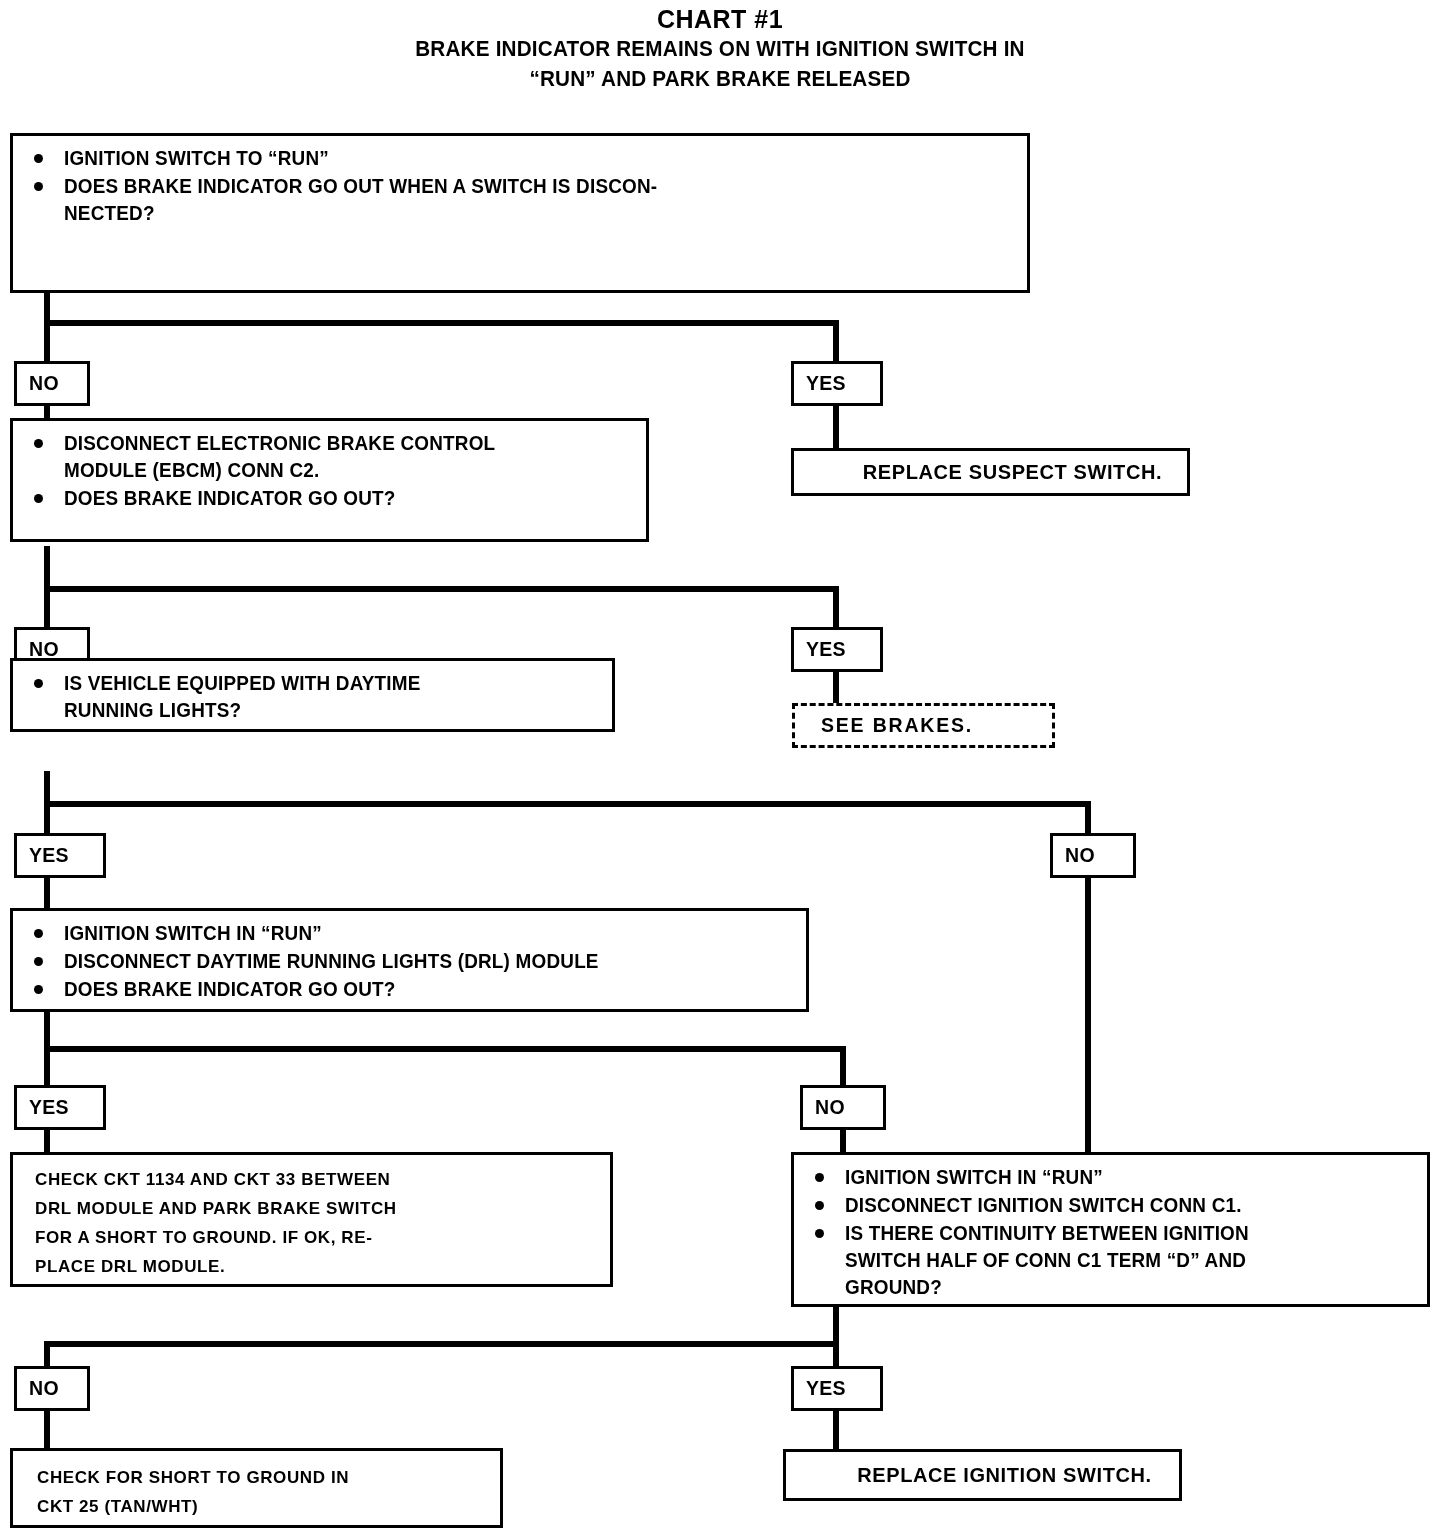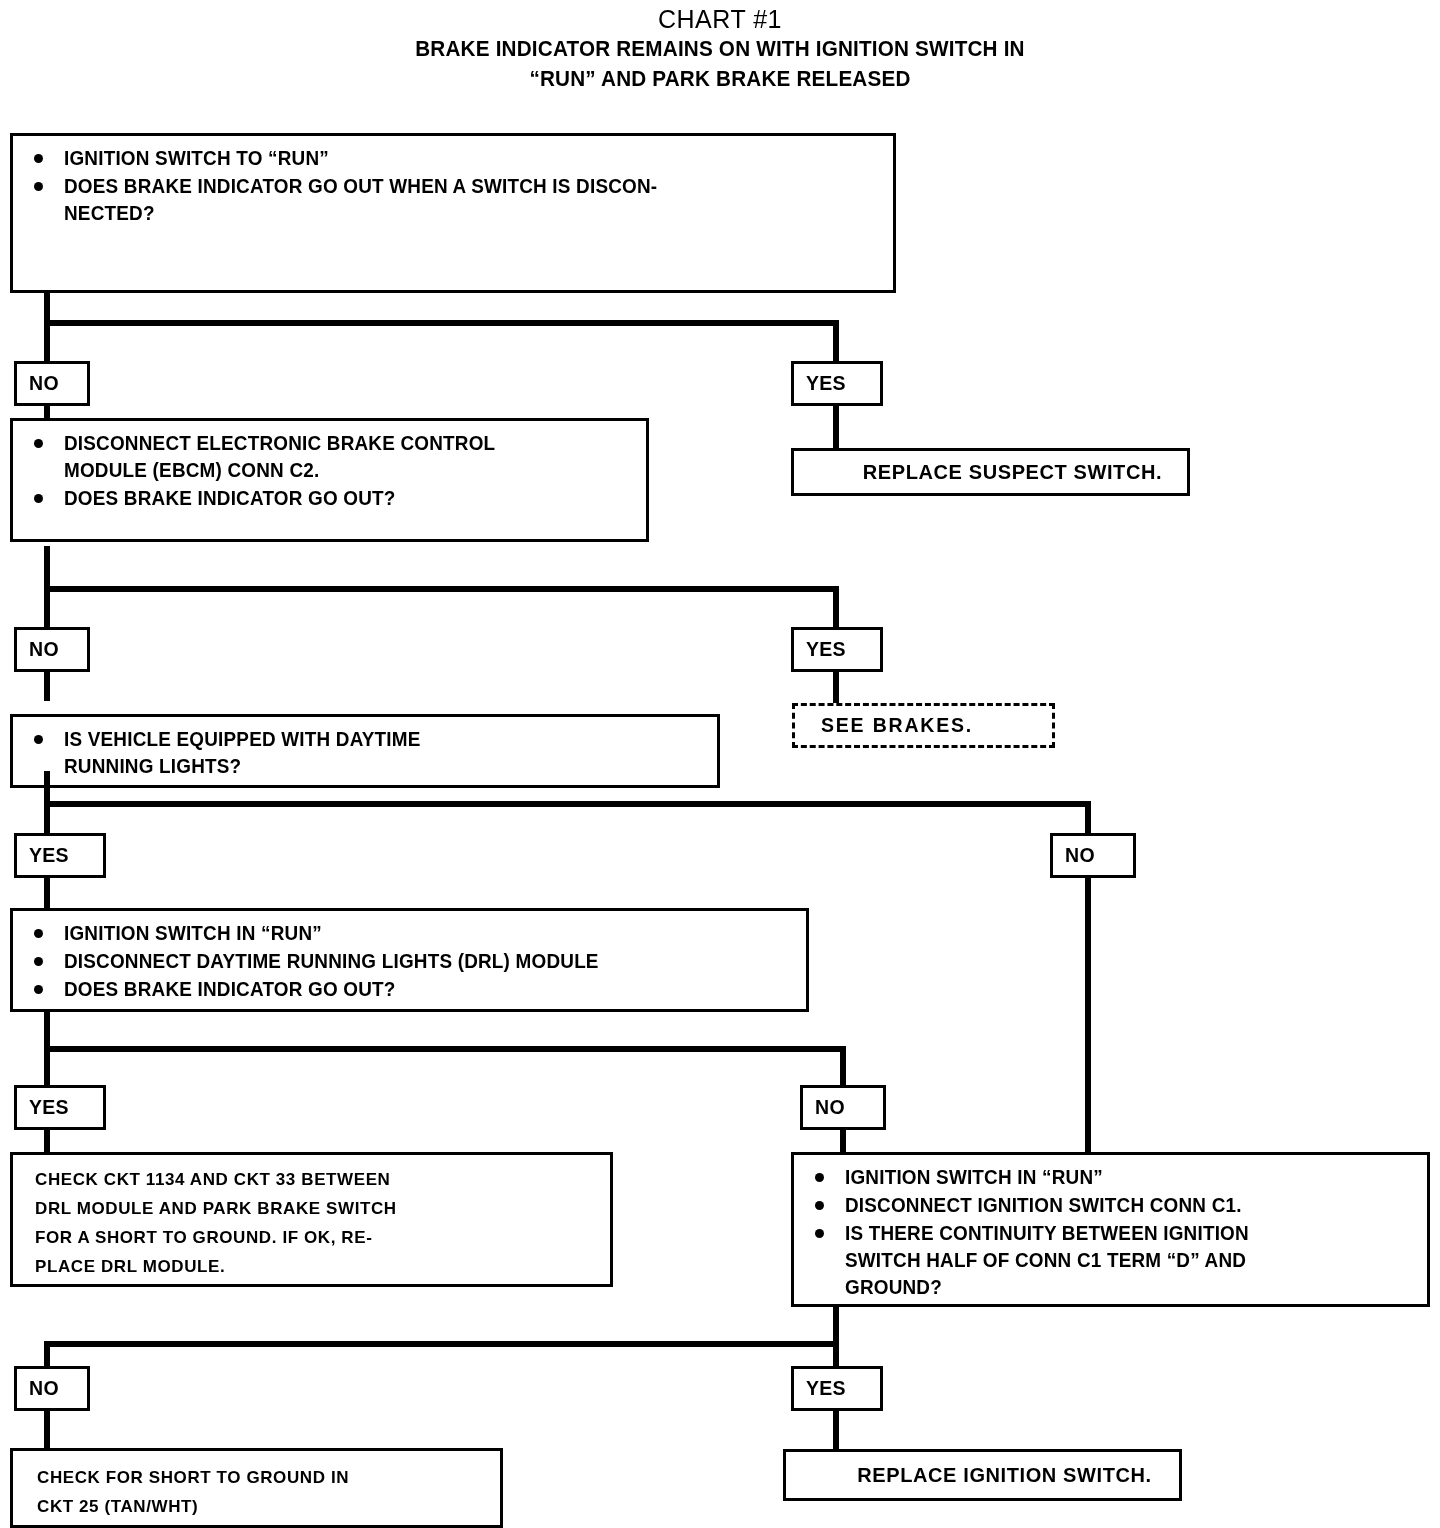--- a/index.html
+++ b/index.html
@@ -19,21 +19,21 @@
   
   #title-block {
     position: absolute;
     left: 0;
     top: 4px;
     width: 1440px;
     text-align: center;
   }
   #chart-title {
     font-size: 25px;
-    font-weight: normal;
+    font-weight: bold;
     letter-spacing: 0.5px;
     line-height: 30px;
   }
   .subtitle-line {
     font-size: 22px;
     font-weight: bold;
     letter-spacing: 0.2px;
     line-height: 30px;
     transform: scaleX(0.94);
   }
@@ -134,21 +134,21 @@
 </style>
 </head>
 <body>
 
 <div id="title-block">
   <div id="chart-title">CHART #1</div>
   <div class="subtitle-line">BRAKE INDICATOR REMAINS ON WITH IGNITION SWITCH IN</div>
   <div class="subtitle-line">“RUN” AND PARK BRAKE RELEASED</div>
 </div>
 
-<div class="box" style="left:10px; top:133px; width:886px; height:160px;">
+<div class="box" style="left:10px; top:133px; width:1020px; height:160px;">
   <div class="bullets">
     <div class="bullet-row">
       <span class="bullet-dot"></span>
       <span class="bullet-text">IGNITION SWITCH TO “RUN”</span>
     </div>
     <div class="bullet-row">
       <span class="bullet-dot"></span>
       <span class="bullet-text">DOES BRAKE INDICATOR GO OUT WHEN A SWITCH IS DISCON-
 NECTED?</span>
     </div>
@@ -200,21 +200,21 @@
   <div class="label-text">YES</div>
 </div>
 
 <div class="vline" style="left:44px; top:671px; height:30px;"></div>
 <div class="vline" style="left:833px; top:671px; height:35px;"></div>
 
 <div class="box dashed" style="left:792px; top:703px; width:263px; height:45px;">
   <div class="dashed-text">SEE  BRAKES.</div>
 </div>
 
-<div class="box" style="left:10px; top:714px; width:710px; height:74px;">
+<div class="box" style="left:10px; top:658px; width:605px; height:74px;">
   <div class="bullets">
     <div class="bullet-row">
       <span class="bullet-dot"></span>
       <span class="bullet-text">IS VEHICLE EQUIPPED WITH DAYTIME
 RUNNING LIGHTS?</span>
     </div>
   </div>
 </div>
 
 <div class="vline" style="left:44px; top:771px; height:36px;"></div>

